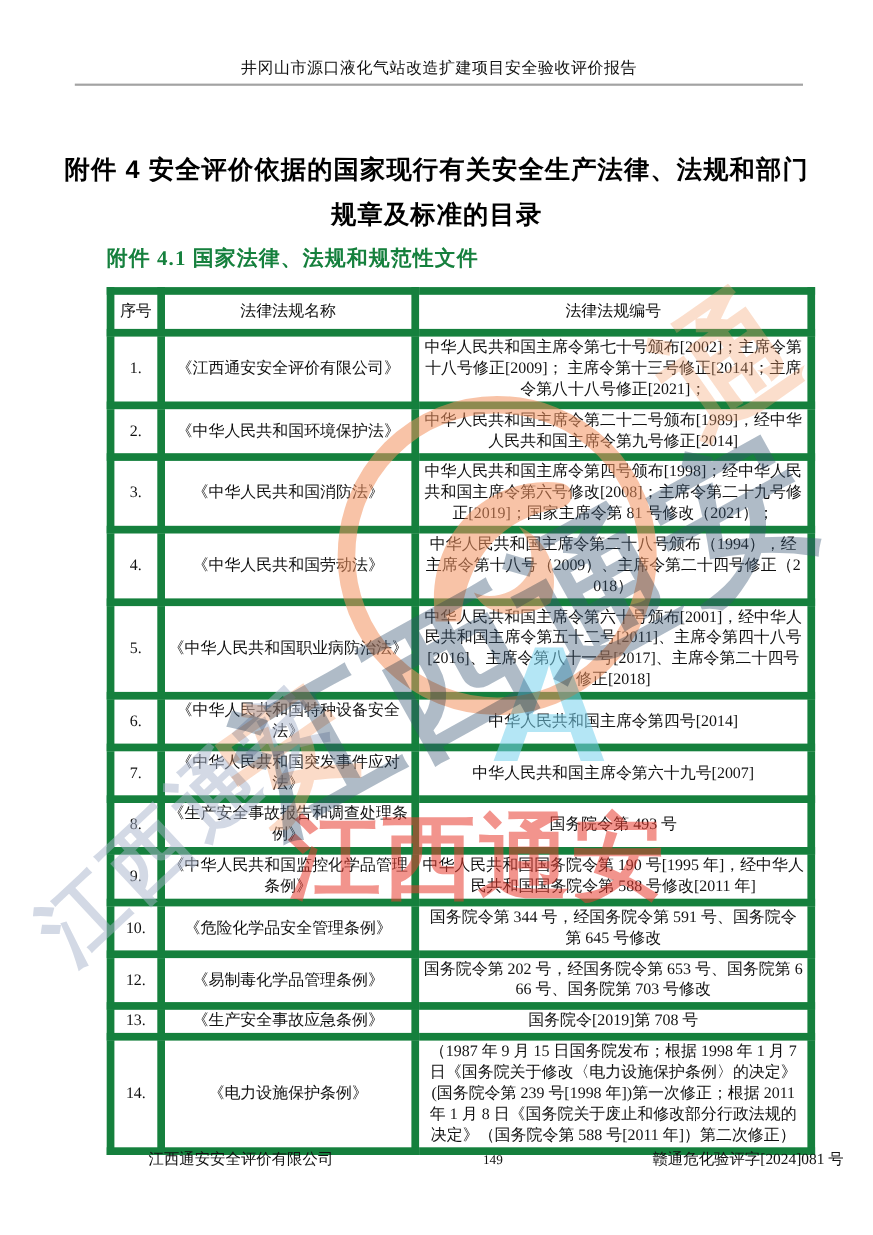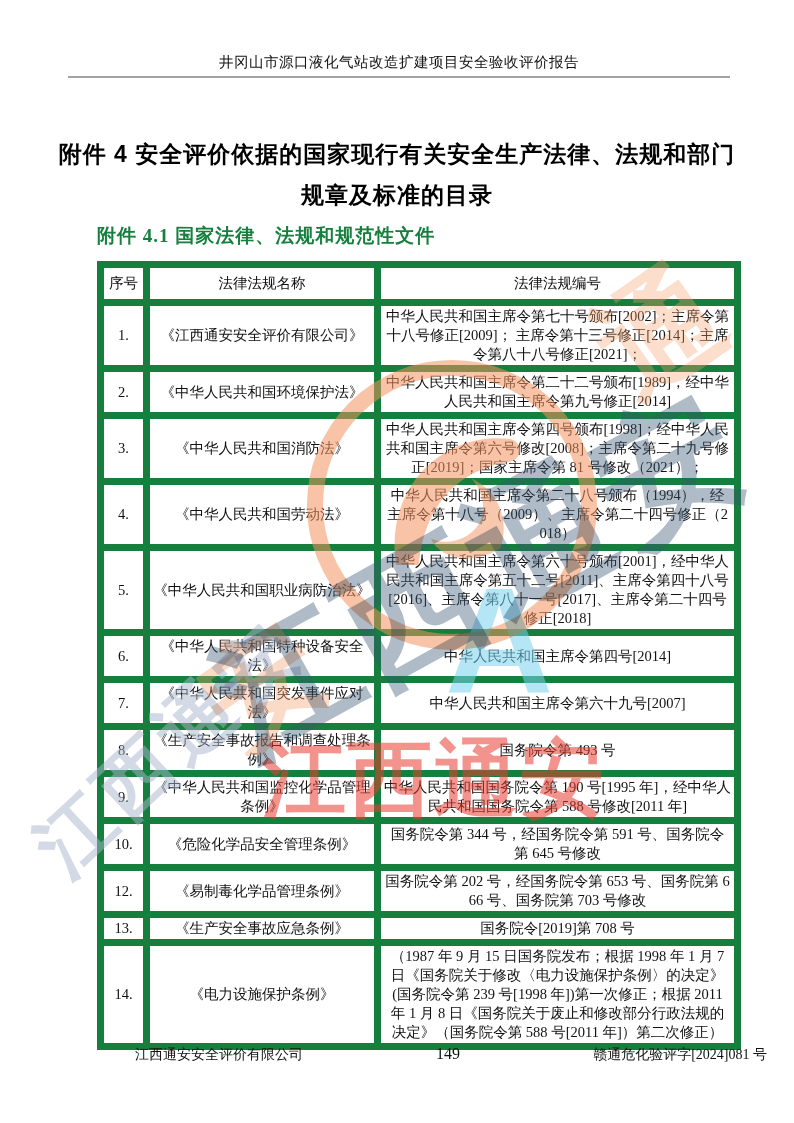--- a/index.html
+++ b/index.html
@@ -51,21 +51,21 @@
     font-weight:normal;
     word-break:break-all;
   }
   .law-table th{padding:6px 2px;}
   
   .footer{
     position:absolute;top:1045px;left:95px;width:632px;
     display:flex;justify-content:space-between;align-items:baseline;
     font-size:14px;line-height:18px;margin-left:40px;
   }
-  .footer .pagenum{font-size:16px;}
+  .footer .pagenum{font-size:12px;}
   
   .watermark{position:absolute;inset:0;pointer-events:none;z-index:5;}
   .watermark > *{position:absolute;mix-blend-mode:multiply;}
   .wm-ring{
     left:307px;top:360px;width:258px;height:258px;
     border:16px solid rgba(242,146,94,0.55);
     border-radius:50%;
   }
   .wm-logo{left:330px;top:385px;width:240px;height:240px;}
   .wm-diag{

